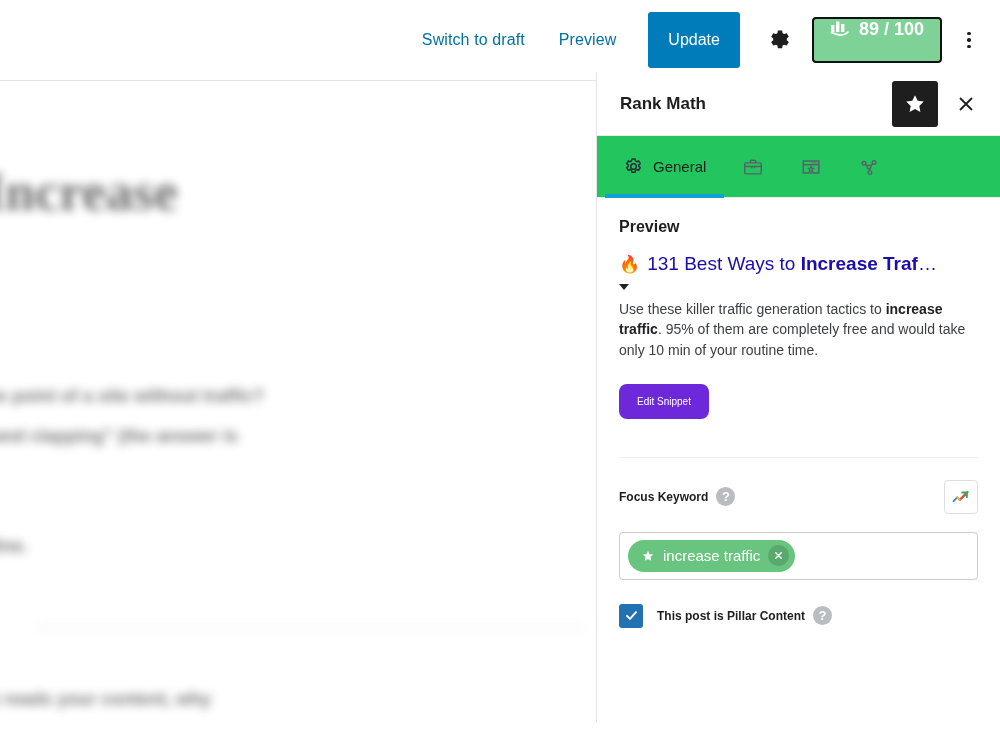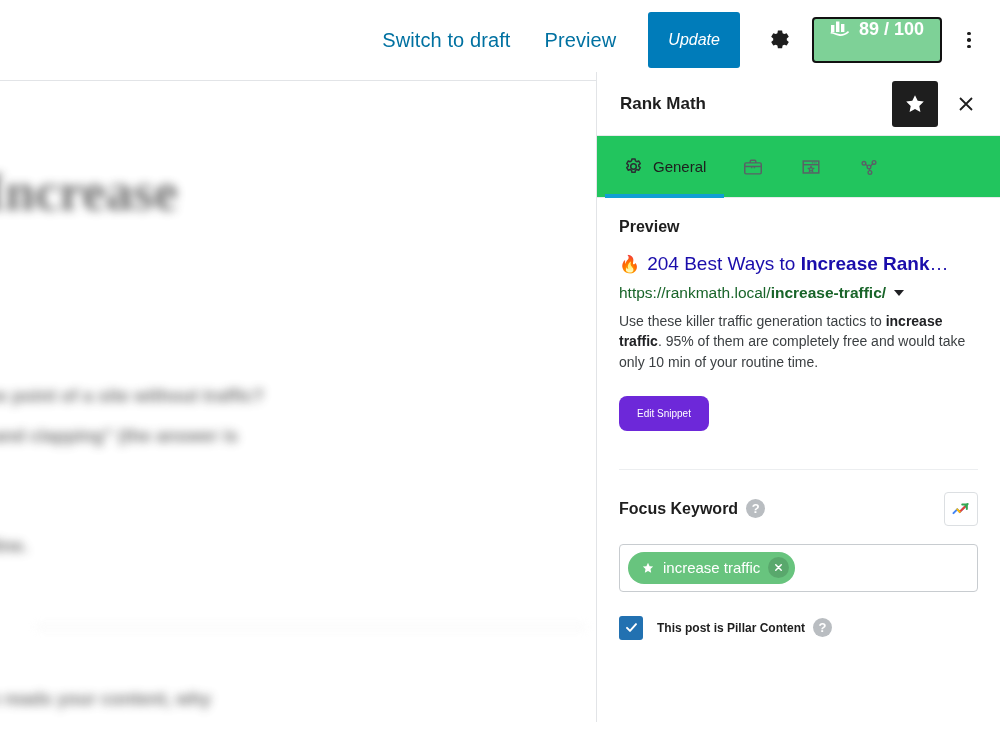--- a/index.html
+++ b/index.html
@@ -13,30 +13,29 @@
   #app { position: relative; width: 1000px; height: 731px; background: #fff; }
 
   
   .topbar {
     position: absolute; left: 0; top: 0; width: 1000px; height: 81px;
     background: #ffffff; border-bottom: 1px solid #e2e4e7;
     display: flex; align-items: center; justify-content: flex-end;
     padding-right: 14px;
   }
   .tb-link {
-    color: #0071a1; font-size: 20px; letter-spacing: .1px;
+    color: #0071a1; font-size: 16px; letter-spacing: .1px;
     padding: 8px 10px; cursor: pointer; white-space: nowrap;
   }
   .tb-link.first { margin-right: 14px; }
   .update-btn {
     background: #007cba; color: #fff; font-size: 16px;
     border: none; border-radius: 3px; padding: 20px 20px;
     margin-left: 22px; cursor: pointer; line-height: 1;
     font-family: "Liberation Sans", sans-serif;
-    font-style: italic;
   }
   .gear-btn {
     width: 36px; height: 36px; margin-left: 22px;
     display: flex; align-items: center; justify-content: center;
     cursor: pointer; background: none; border: none;
   }
   .score-badge {
     display: flex; align-items: flex-start; gap: 9px;
     background: #7ed197; border: 2px solid #111;
     border-radius: 4px; height: 46px; padding: 0 16px;
@@ -131,21 +130,21 @@
 
   .edit-snippet-btn {
     margin-top: 23px; background: #6d28d9; color: #fff; border: none;
     border-radius: 8px; font-size: 10px; padding: 12px 18px;
     cursor: pointer; font-family: "Liberation Sans", sans-serif;
   }
 
   .divider { margin-top: 38px; height: 1px; background: #eceef0; }
 
   .fk-head { display: flex; align-items: center; margin-top: 22px; }
-  .fk-title { font-size: 16px; font-weight: bold; color: #1e1e1e; }
+  .fk-title { font-size: 12px; font-weight: bold; color: #1e1e1e; }
   .help {
     width: 19px; height: 19px; border-radius: 50%; background: #b9bdc1;
     color: #fff; font-size: 13px; font-weight: bold; margin-left: 8px;
     display: inline-flex; align-items: center; justify-content: center;
     cursor: pointer;
   }
   .trends-btn {
     margin-left: auto; width: 34px; height: 34px; border: 1px solid #dcdfe2;
     border-radius: 4px; background: #fff; display: flex;
     align-items: center; justify-content: center; cursor: pointer;
@@ -271,25 +270,24 @@
           <path d="M8.3 8.9l2.1 1.9M13.8 10.9l2.2-2.4M12.4 14l.4 2" stroke="#5a6066" stroke-width="1.4"></path>
         </svg>
       </div>
     </div>
 
     <div class="section">
       <div class="section-title">Preview</div>
 
       <div class="snippet-title">
         <span class="fire">🔥</span>
-        <span><span>204 Best Ways to </span><b>Increase Rank</b><span>…</span></span>
+        <span><span>131 Best Ways to </span><b>Increase Traf</b><span>…</span></span>
       </div>
 
       <div class="snippet-url">
-        <span><span>https://rankmath.local/</span><b>increase-traffic/</b></span>
         <span class="caret"></span>
       </div>
 
       <div class="snippet-desc"><span>Use these killer traffic generation tactics to </span><b>increase traffic</b><span>. 95% of them are completely free and would take only 10 min of your routine time.</span></div>
 
       <button class="edit-snippet-btn">Edit Snippet</button>
 
       <div class="divider"></div>
 
       

